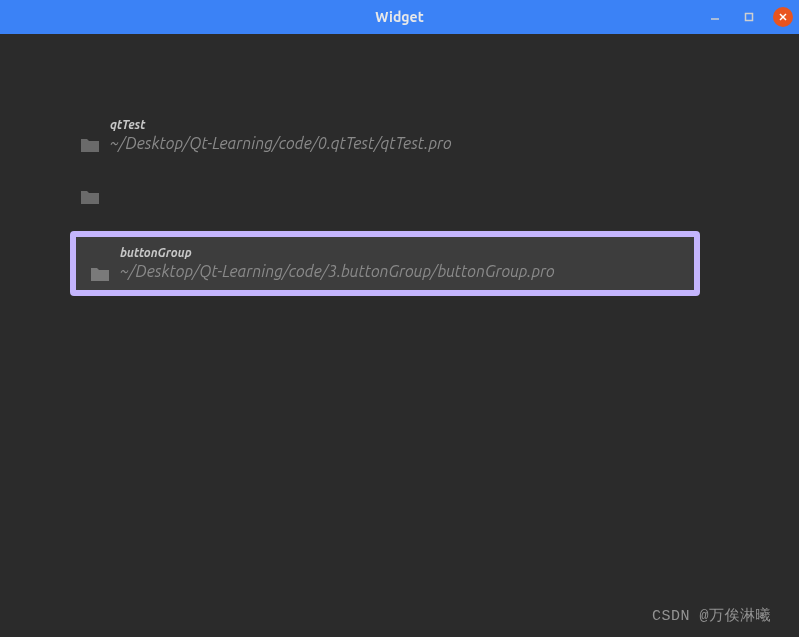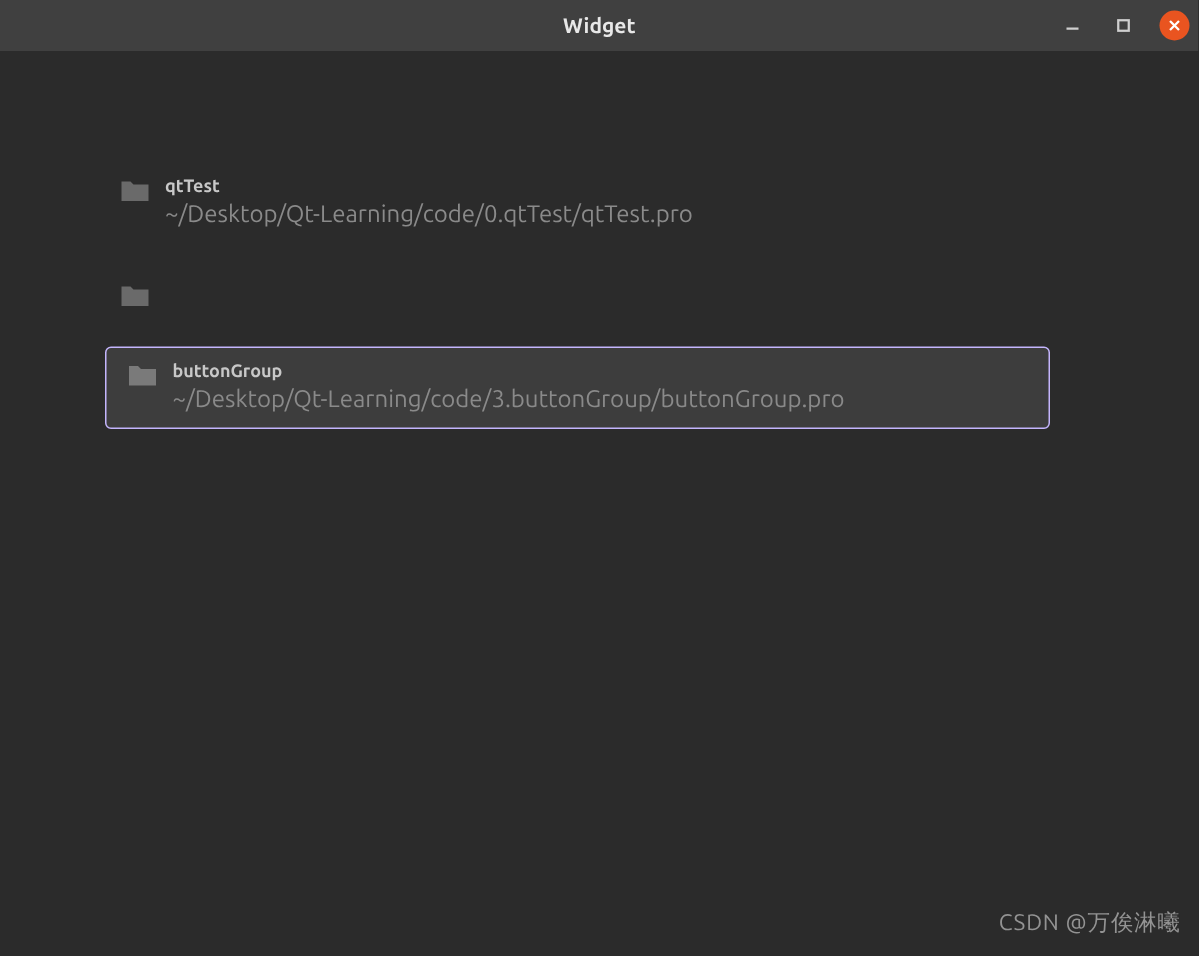--- a/index.html
+++ b/index.html
@@ -10,21 +10,21 @@
     body {
       width: 799px;
       height: 637px;
       background: #2b2b2b;
       font-family: Ubuntu, "Segoe UI", sans-serif;
       overflow: hidden;
       position: relative;
     }
     .titlebar {
       height: 34px;
-      background: #404040;
+      background: #3b82f6;
       display: flex;
       align-items: center;
       position: relative;
       text-decoration: underline;
     }
     .title {
       position: absolute;
       left: 50%;
       transform: translateX(-50%);
       color: #e8e8e8;
@@ -55,28 +55,29 @@
     }
     .content {
       padding: 75px 0 0 0;
     }
     .project-list {
       margin-left: 70px;
       width: 630px;
     }
     .project-item {
       display: flex;
-      align-items: flex-start;
+      align-items: flex-end;
       padding: 8px 10px;
       margin-bottom: 18px;
       border-radius: 4px;
+      font-style: italic;
     }
     .project-item.selected {
       background: #3d3d3d;
-      border: 1px solid #c4b5fd;
+      border: 6px solid #c4b5fd;
       margin-bottom: 0;
       padding-left: 14px;
     }
     .folder-icon {
       width: 20px;
       height: 16px;
       margin-right: 10px;
       margin-top: 2px;
       flex-shrink: 0;
     }
@@ -89,25 +90,26 @@
       color: #c8c8c8;
       font-size: 12px;
       font-weight: 600;
     }
     .item-path {
       color: #8a8a8a;
       font-size: 16px;
     }
     .watermark {
       position: absolute;
-      right: 12px;
+      right: 28px;
       bottom: 12px;
       color: #939393;
       font-size: 15px;
       letter-spacing: 0.5px;
+      font-family: Liberation Mono, monospace;
     }
   </style>
 </head>
 <body>
 
 <div class="titlebar">
   <div class="title">Widget</div>
   <div class="window-controls">
     <div class="win-btn">
       <svg width="10" height="10" viewBox="0 0 10 10">

